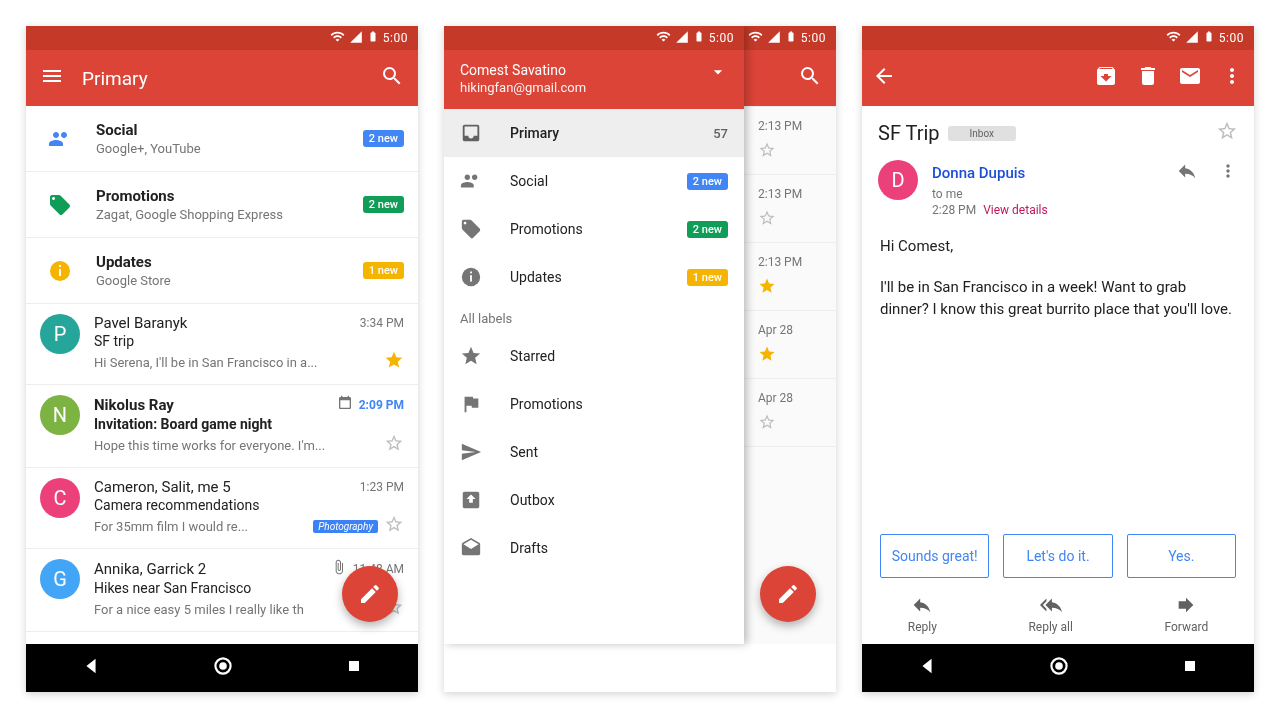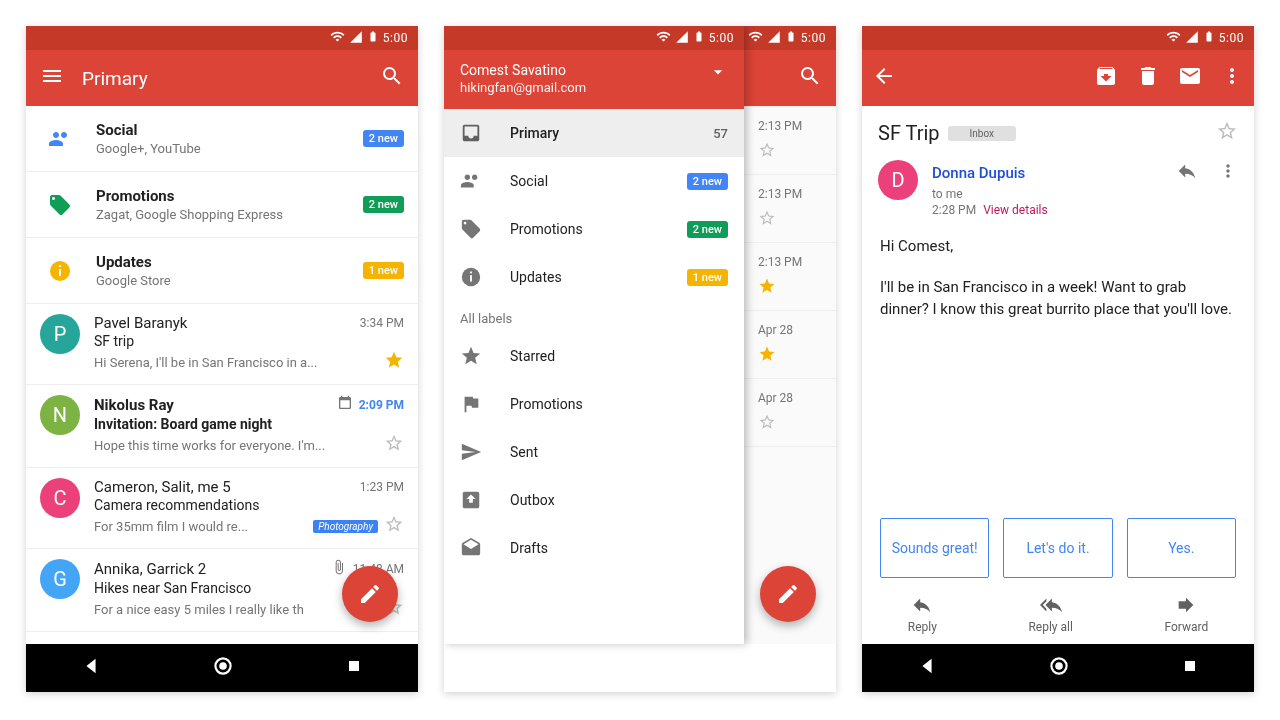--- a/index.html
+++ b/index.html
@@ -61,21 +61,21 @@
   .sender { display:flex; padding:8px 16px 6px; gap:14px;}
   .sender .who { flex:1;}
   .who-top { display:flex; align-items:center; gap:6px;}
   .who-nm { font-size:15px; color:#1d4ed8; font-weight:500;}
   .who-to { font-size:12px; color:#757575; margin-top:1px;}
   .who-time { font-size:12px; color:#757575; margin-top:2px;}
   .who-time a{ color:#be185d; text-decoration:none; margin-left:4px;}
   .mailbody { padding:12px 18px 6px; font-size:15px; color:#212121; line-height:1.5; flex:1;}
   .mailbody p{ margin-bottom:18px;}
   .smart { display:flex; gap:14px; padding:8px 18px 10px;}
-  .sbtn { flex:1; border:1px solid #4285f4; color:#4285f4; font-size:14px; height:60px; display:flex; align-items:center; justify-content:center; border-radius:2px;}
+  .sbtn { flex:1; border:1px solid #4285f4; color:#4285f4; font-size:14px; height:44px; display:flex; align-items:center; justify-content:center; border-radius:2px;}
   .actions3 { display:flex; justify-content:space-around; padding:6px 0 10px;}
   .abtn { display:flex; flex-direction:column; align-items:center; gap:4px; color:#616161; font-size:12px;}
   .abtn svg{ fill:#616161;}
 </style>
 </head>
 <body>
 
 <svg width="0" height="0" style="position:absolute">
   <defs>
     <g id="i-wifi">

